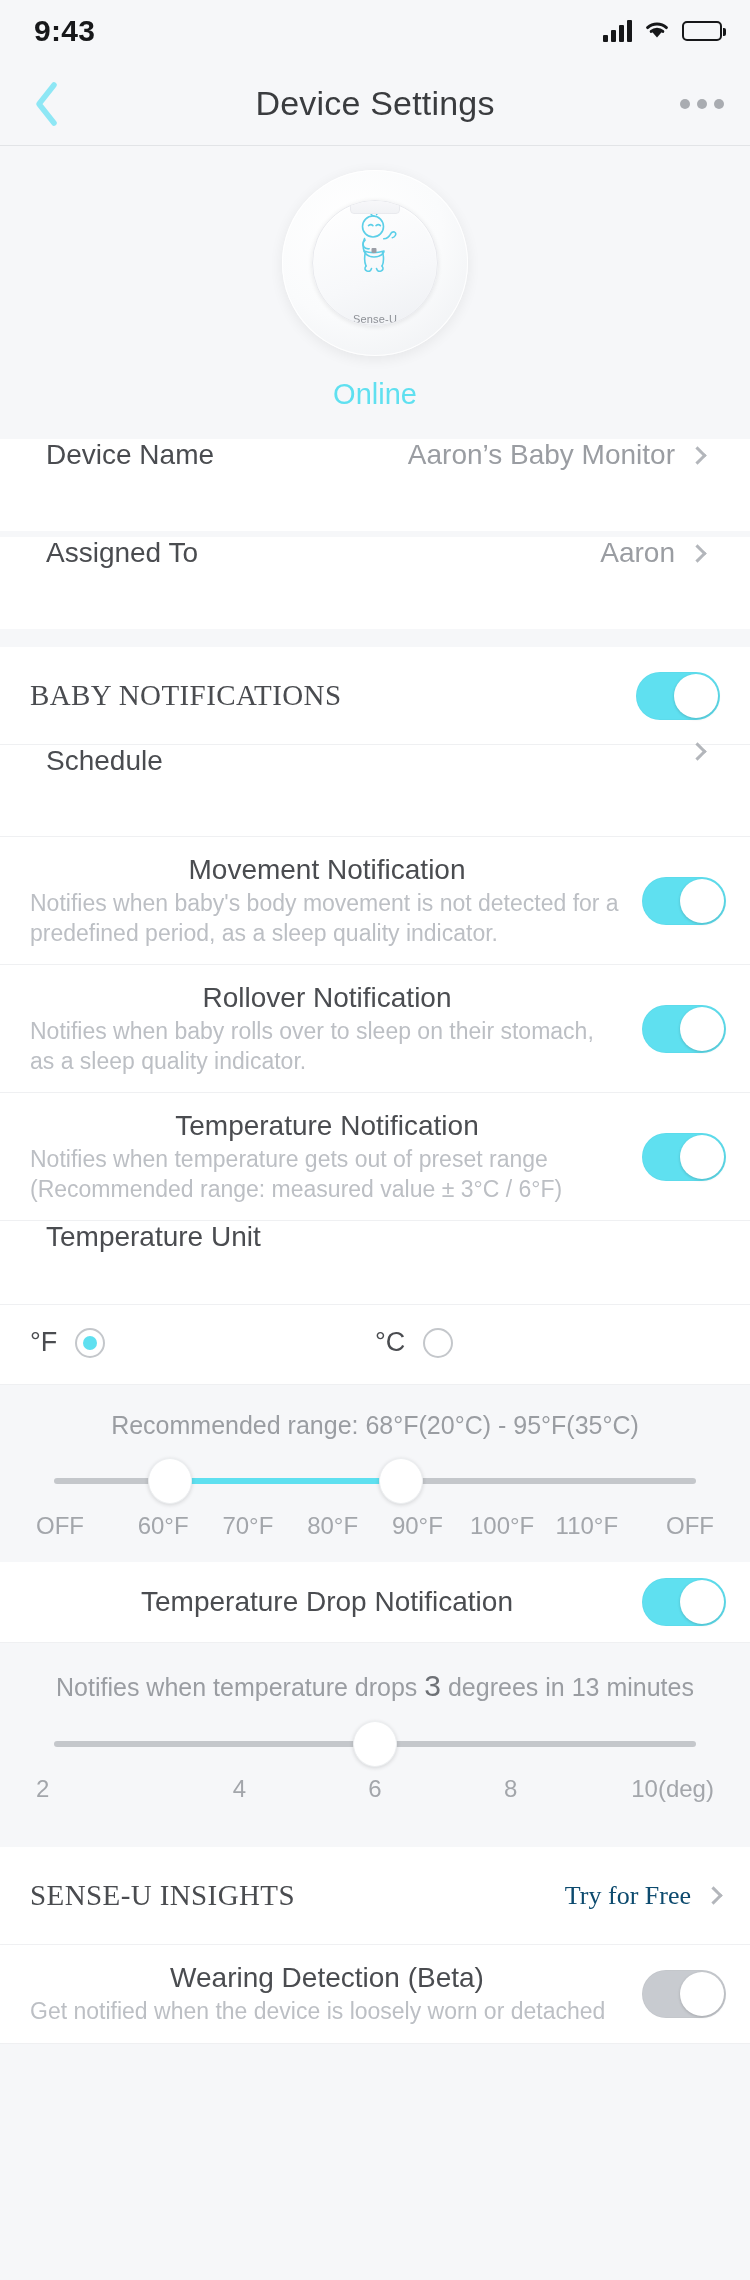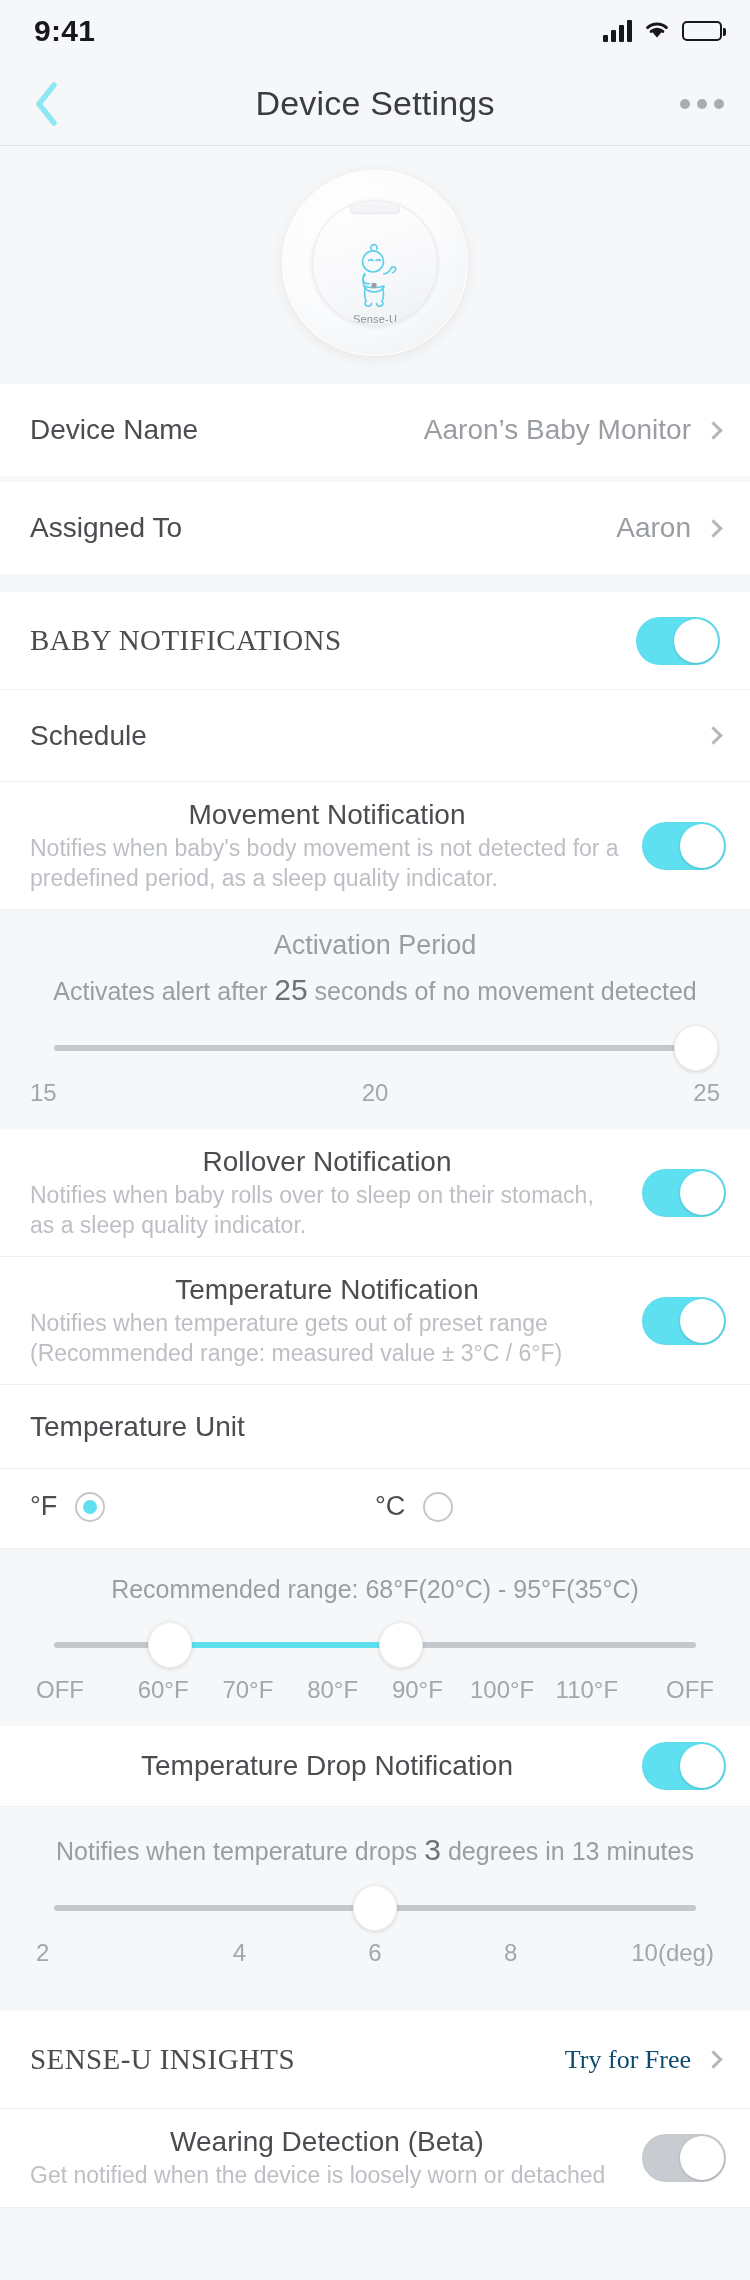--- a/index.html
+++ b/index.html
@@ -110,21 +110,21 @@
     display: flex; align-items: center; justify-content: center;
     position: relative;
   }
   .device-inner {
     width: 126px; height: 126px;
     border-radius: 50%;
     background: linear-gradient(160deg, #ffffff 0%, #f7f8fa 60%, #eef0f3 100%);
     box-shadow: 0 1px 5px rgba(0,0,0,0.09), inset 0 1px 2px #fff;
     border: 1px solid #e9eaee;
     display: flex; flex-direction: column;
-    align-items: center; justify-content: flex-end;
+    align-items: center; justify-content: space-between;
     position: relative;
     overflow: hidden;
   }
   .device-nub {
     position: absolute;
     top: -13px;
     width: 50px; height: 26px;
     background: linear-gradient(180deg,#fdfdfe,#f1f2f5);
     border: 1px solid #e9eaee;
     border-radius: 9px 9px 4px 4px;
@@ -140,24 +140,24 @@
     margin-top: 22px;
     font-size: 29px;
     color: #5fe0f0;
   }
 
   
   .group { background: #ffffff; }
   .gap { height: 18px; background: #f6f7f9; }
   .row {
     background: #fff;
-    padding: 0 30px;
+    padding: 0 46px;
     min-height: 92px;
     display: flex;
-    align-items: center;
+    align-items: flex-start;
     justify-content: space-between;
     border-bottom: 1px solid #eff0f2;
   }
   .row:last-child { border-bottom: none; }
   .row-label {
     font-size: 28px;
     color: #4a4c50;
   }
   .row-right {
     display: flex; align-items: center; gap: 16px;
@@ -329,21 +329,21 @@
     background: transparent;
   }
   .radio.checked .dot { background: #5fe0f0; }
 </style>
 </head>
 <body>
 
 <div class="phone">
 
   <div class="statusbar">
-    <div class="status-time">9:41</div>
+    <div class="status-time">9:43</div>
     <div class="status-right">
       <span class="signal-bars">
           <i></i>
           <i></i>
           <i></i>
           <i></i>
         </span>
       <span>
         <svg width="28" height="22" viewBox="0 0 28 22">
           <path d="M14 19.5 L8.8 13.6 a7.6 7.6 0 0 1 10.4 0 Z" fill="#17181a"></path>
@@ -386,20 +386,21 @@
               <path d="M16.5 45 q-2 8 0.5 14 M33.5 45 q2.2 8 -0.4 14"></path>
               <path d="M17 59 q-2.5 3.5 1 5 q3.5 1.2 4.5 -2.5"></path>
               <path d="M33 59 q2.5 3.5 -1 5 q-3.5 1.2 -4.5 -2.5"></path>
             </g>
             <rect x="22.5" y="41" width="5" height="5" rx="1" fill="#9b9ea6"></rect>
           </svg>
         </span>
         <div class="device-brand">Sense-U</div>
       </div>
     </div>
+    <div class="status-label">Online</div>
   </div>
 
   <div class="group">
     <div class="row">
       <span class="row-label">Device Name</span>
       <span class="row-right">
         <span class="row-value">Aaron’s Baby Monitor</span>
         <span class="chev"></span>
       </span>
     </div>
@@ -432,35 +433,20 @@
   <div class="notif-row">
     <div class="notif-text">
       <div class="notif-title">Movement Notification</div>
       <div class="notif-sub">Notifies when baby's body movement is not detected for a predefined period, as a sleep quality indicator.</div>
     </div>
     <span class="toggle">
         <span class="knob"></span>
       </span>
   </div>
 
-  <div class="slider-panel">
-    <div class="panel-title">Activation Period</div>
-    <div class="slider-caption">
-      <span>Activates alert after </span><b>25</b><span> seconds of no movement detected</span>
-    </div>
-    <div class="track-wrap">
-      <div class="track"></div>
-      <div class="thumb" style="left:100%"></div>
-    </div>
-    <div class="ticks">
-      <span>15</span>
-      <span>20</span>
-      <span>25</span>
-    </div>
-  </div>
 
   <div class="notif-row">
     <div class="notif-text">
       <div class="notif-title">Rollover Notification</div>
       <div class="notif-sub">Notifies when baby rolls over to sleep on their stomach, as a sleep quality indicator.</div>
     </div>
     <span class="toggle">
         <span class="knob"></span>
       </span>
   </div>

